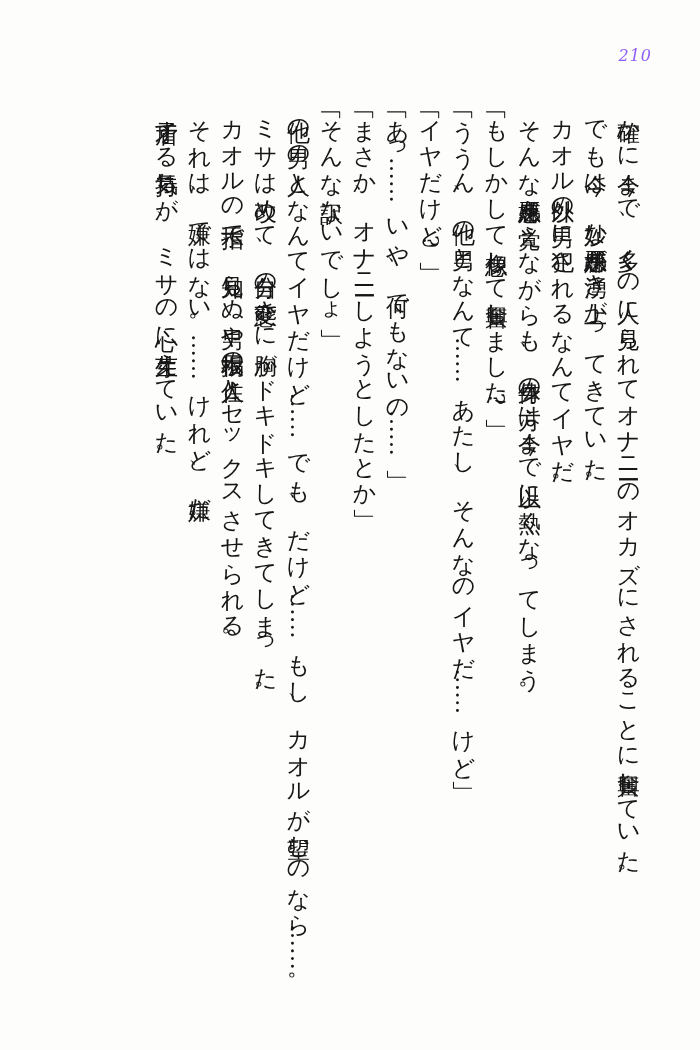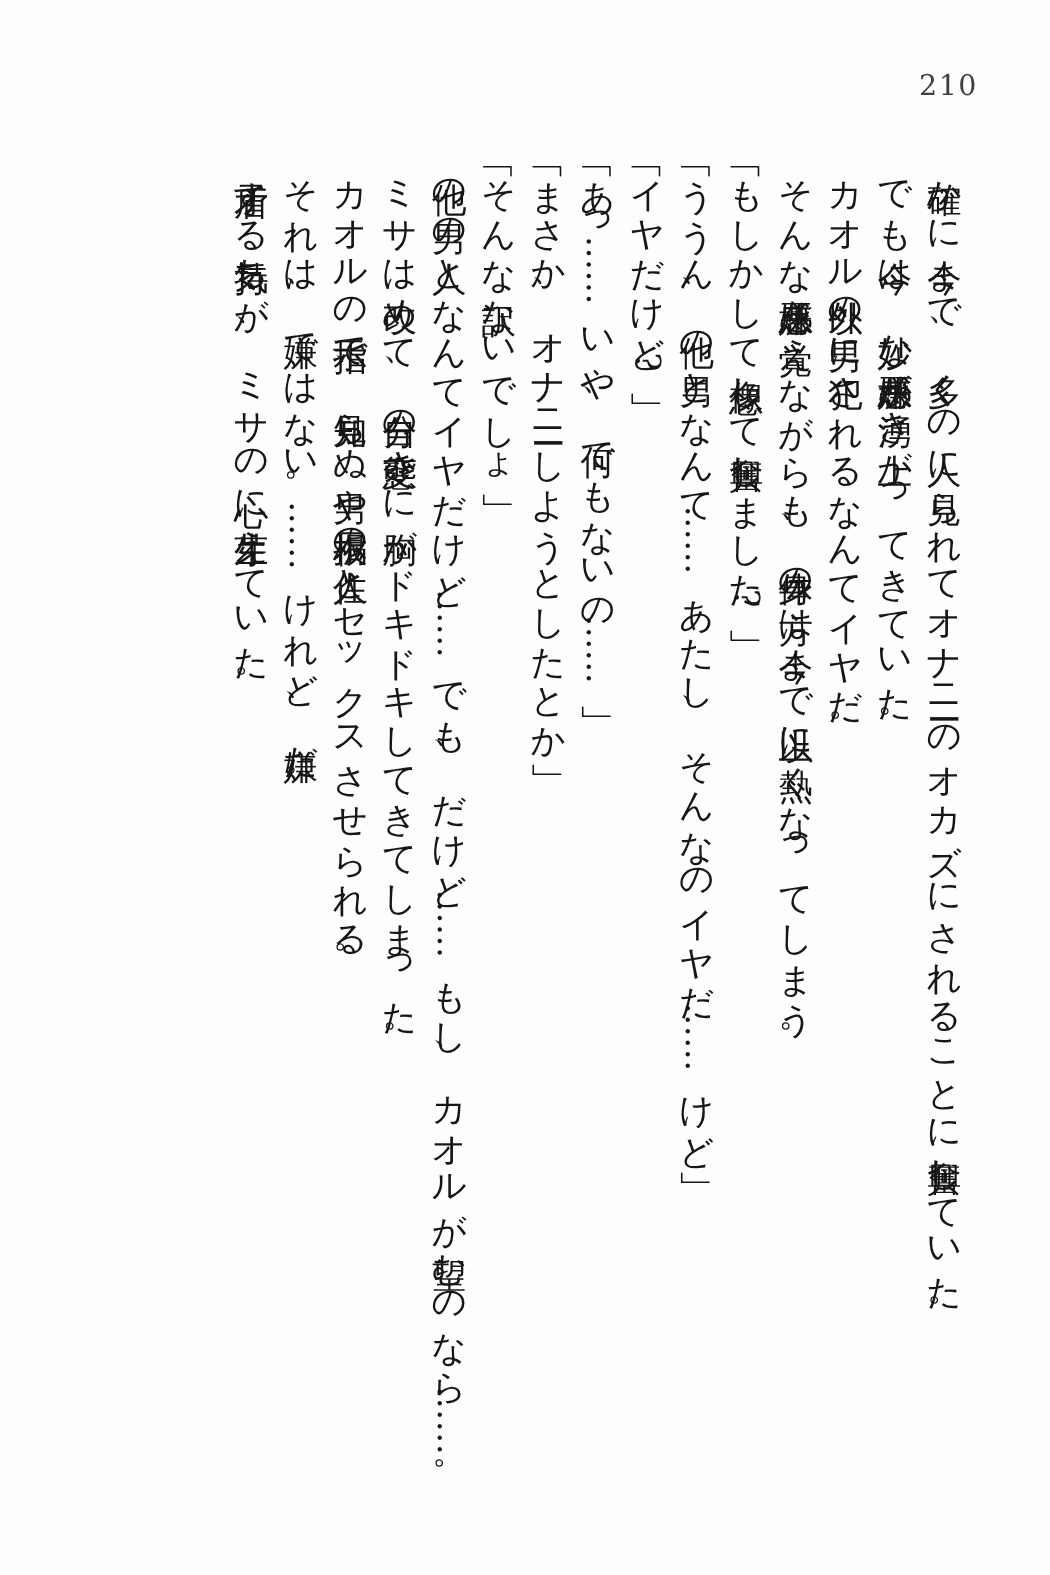--- a/index.html
+++ b/index.html
@@ -16,23 +16,24 @@
   }
   .book-page {
     position: absolute;
     inset: 0;
     background: #fdfdfb;
   }
   .page-number {
     position: absolute;
     top: 46px;
     right: 48px;
-    font-size: 19px;
+    font-size: 16px;
     letter-spacing: 1px;
-    color: #404040;
+    color: #8b5cf6;
+    font-style: italic;
   }
   .text-block {
     position: absolute;
     top: 104px;
     right: 55px;
     height: 920px;
     width: 500px;
     writing-mode: vertical-rl;
     text-orientation: mixed;
     font-size: 23px;

